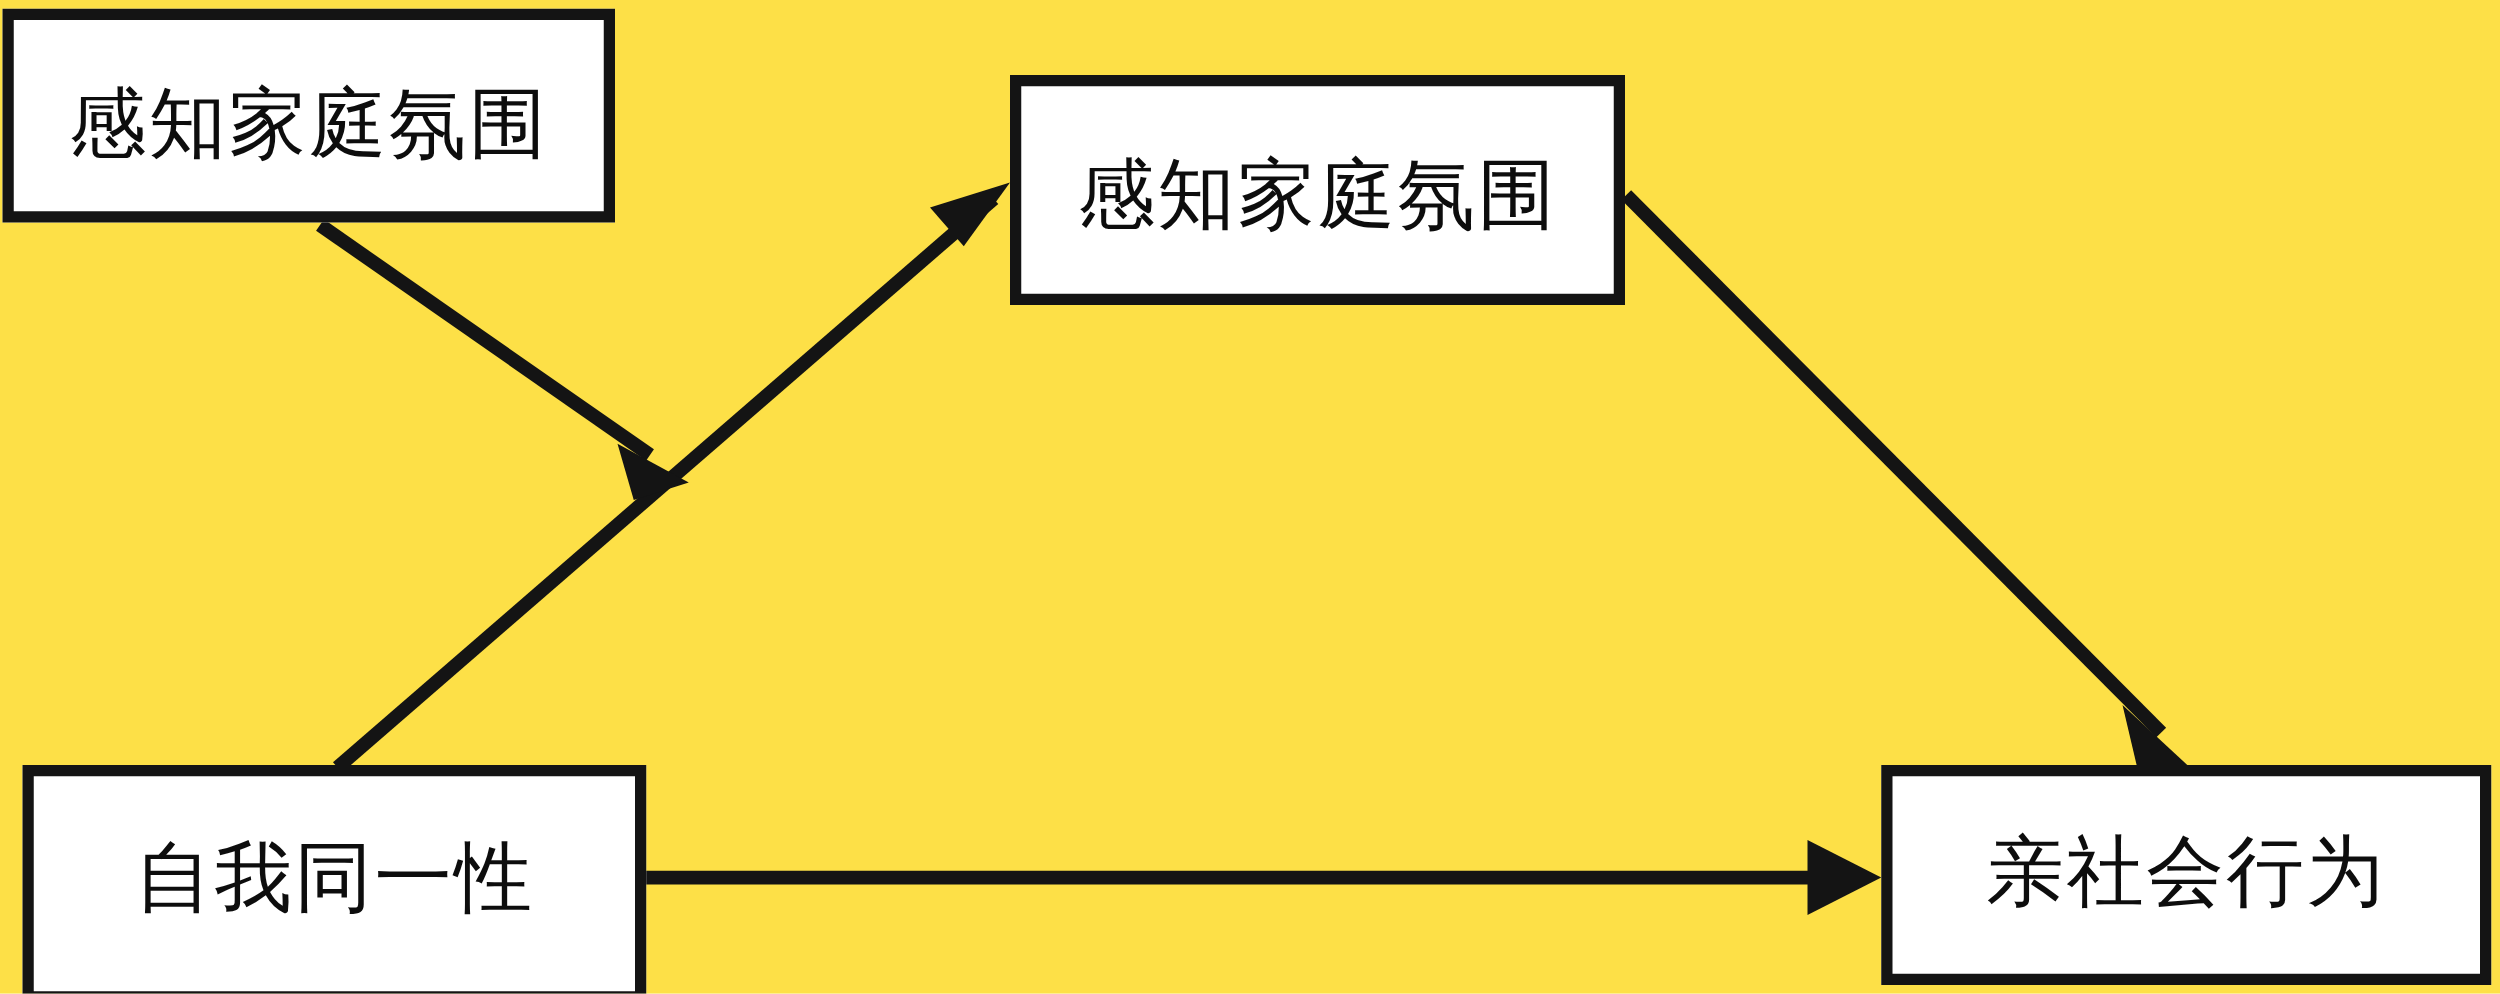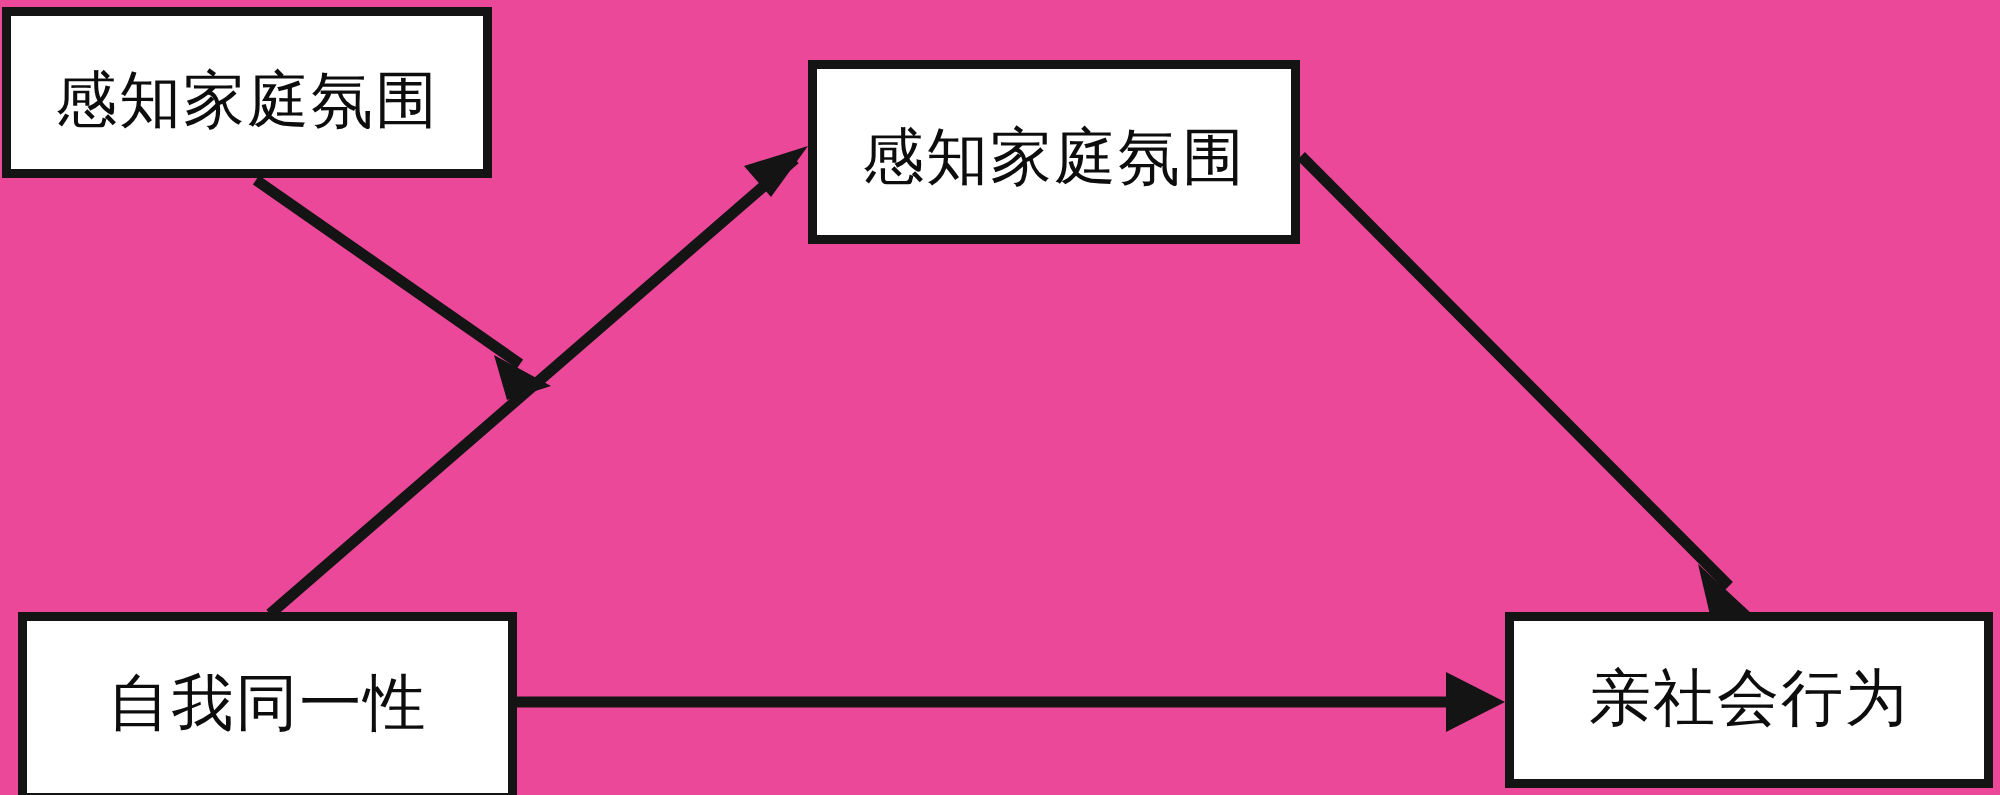--- a/index.html
+++ b/index.html
@@ -8,21 +8,21 @@
     padding: 0;
     background: #ffffff;
   }
   body {
     font-family: "Liberation Serif", "DejaVu Serif", serif;
   }
   #diagram-root {
     position: relative;
     width: 2000px;
     height: 795px;
-    background: #ec4899;
+    background: #fde047;
     overflow: hidden;
   }
   #diagram-svg {
     position: absolute;
     top: 0;
     left: 0;
     width: 2000px;
     height: 795px;
     display: block;
   }

